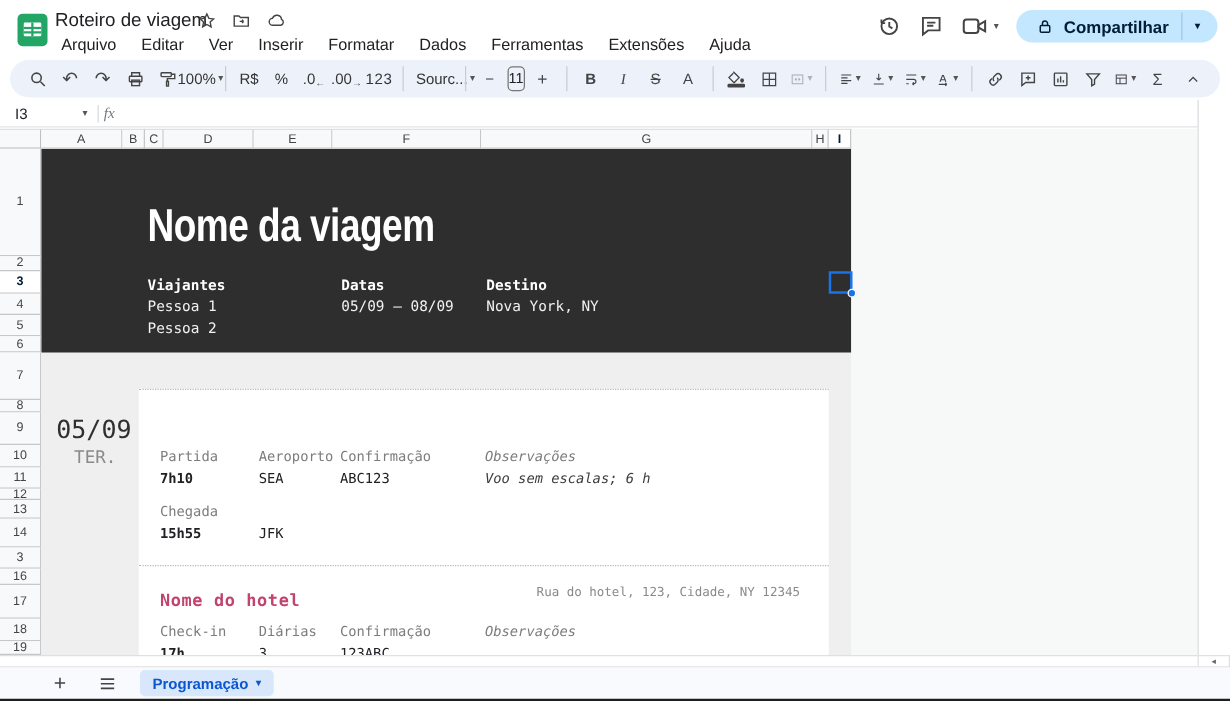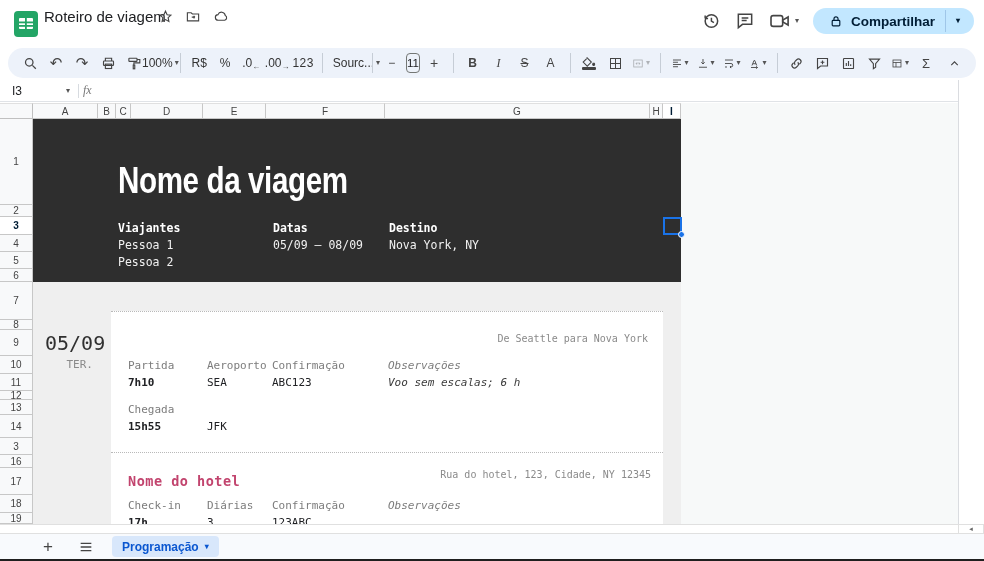--- a/index.html
+++ b/index.html
@@ -63,21 +63,21 @@
                 transform:scaleX(.80); transform-origin:left top; white-space:nowrap; }
   .hlabel { color:#fff; font-size:11.5px; font-weight:700; }
   .hval { color:#f1f1f1; font-size:11.5px; }
   .sec-title { color:var(--red); font-size:13.5px; font-weight:700; letter-spacing:.5px; }
   .note-r { color:#8a8a8a; font-size:10px; text-align:right; }
   .clabel { color:#7c7c7c; font-size:11px; }
   .cval { color:#202124; font-size:11px; }
   .bold { font-weight:700; }
   .ital { font-style:italic; }
   .daydate { color:#2f2f2f; font-size:20px; font-weight:400; }
-  .dayname { color:#8a8a8a; font-size:11px; }
+  .dayname { color:#8a8a8a; font-size:14px; }
 
   
   .selcell { left:663px; top:217px; width:19px; height:18px; border:2px solid var(--accent); }
   .fillhandle { left:678px; top:231px; width:7px; height:7px; border-radius:50%; background:var(--accent); border:1.5px solid #fff; }
 
   
   .hscroll { left:0; top:524px; width:958px; height:10px; background:#fff; border-top:1px solid #e0e0e0; border-bottom:1px solid #e0e0e0; }
   .panelbtn { left:958px; top:524px; width:26px; height:10px; background:#fff; border:1px solid #e0e0e0;
               display:flex; align-items:center; justify-content:center; font-size:7px; color:#666; }
   .tabbar { left:0; top:534px; width:984px; height:25px; background:#f8fafd; display:flex; align-items:center; }
@@ -114,20 +114,31 @@
           <path d="M3 6h6l2 2h10v11H3z"></path>
           <path d="M10 13h5m0 0l-2-2m2 2l-2 2"></path>
         </svg>
     </span>
     <span class="ico">
       <svg width="17" height="15" viewBox="0 0 24 24" fill="none" stroke="#444" stroke-width="1.8">
           <path d="M7 18a4.5 4.5 0 01-.6-9A6 6 0 0118 10.5 4 4 0 0117 18z"></path>
         </svg>
     </span>
   </div>
+  <nav class="abs menu-bar">
+      <span class="menu-item">Arquivo</span>
+      <span class="menu-item">Editar</span>
+      <span class="menu-item">Ver</span>
+      <span class="menu-item">Inserir</span>
+      <span class="menu-item">Formatar</span>
+      <span class="menu-item">Dados</span>
+      <span class="menu-item">Ferramentas</span>
+      <span class="menu-item">Extensões</span>
+      <span class="menu-item">Ajuda</span>
+    </nav>
 
   <div class="abs top-right">
     <span class="ico">
       <svg width="20" height="20" viewBox="0 0 24 24" fill="none" stroke="#444" stroke-width="1.8">
           <circle cx="12.5" cy="12" r="7.5"></circle>
           <path d="M12.5 8v4.2l3 1.8"></path>
           <path d="M5 9V5.5M5 9h3.5"></path>
         </svg>
     </span>
     <span class="ico">
@@ -352,35 +363,34 @@
     <div class="abs mono hval" style="left:240px; top:119px;">05/09 – 08/09</div>
     <div class="abs mono hlabel" style="left:356px; top:102px;">Destino</div>
     <div class="abs mono hval" style="left:356px; top:119px;">Nova York, NY</div>
 
     <div class="abs mono daydate" style="left:12px; top:212px; width:60px; text-align:right;">05/09</div>
     <div class="abs mono dayname" style="left:12px; top:239px; width:48px; text-align:right;">TER.</div>
 
     <div class="abs card" style="left:78px; top:192px; height:213px;"></div>
     <div class="abs dotsep" style="left:78px; top:333px;"></div>
 
-    <div class="abs mono note-r" style="left:315px; top:214px; width:300px;">De Seattle para Nova York</div>
     <div class="abs mono clabel" style="left:95px; top:240px;">Partida</div>
     <div class="abs mono clabel" style="left:174px; top:240px;">Aeroporto</div>
     <div class="abs mono clabel" style="left:239px; top:240px;">Confirmação</div>
     <div class="abs mono clabel ital" style="left:355px; top:240px;">Observações</div>
     <div class="abs mono cval bold" style="left:95px; top:257px;">7h10</div>
     <div class="abs mono cval" style="left:174px; top:257px;">SEA</div>
     <div class="abs mono cval" style="left:239px; top:257px;">ABC123</div>
     <div class="abs mono cval ital" style="left:355px; top:257px; color:#3c3c3c;">Voo sem escalas; 6 h</div>
     <div class="abs mono clabel" style="left:95px; top:284px;">Chegada</div>
     <div class="abs mono cval bold" style="left:95px; top:301px;">15h55</div>
     <div class="abs mono cval" style="left:174px; top:301px;text-align:right;">JFK</div>
 
     <div class="abs mono sec-title" style="left: 95px; top: 354px; color: rgb(194, 68, 110);">Nome do hotel</div>
-    <div class="abs mono note-r" style="left:318px; top:350px; width:300px;">Rua do hotel, 123, Cidade, NY 12345</div>
+    <div class="abs mono note-r" style="left:307px; top:350px; width:300px;">Rua do hotel, 123, Cidade, NY 12345</div>
     <div class="abs mono clabel" style="left:95px; top:380px;">Check-in</div>
     <div class="abs mono clabel" style="left:174px; top:380px;">Diárias</div>
     <div class="abs mono clabel" style="left:239px; top:380px;">Confirmação</div>
     <div class="abs mono clabel ital" style="left:355px; top:380px;">Observações</div>
     <div class="abs mono cval bold" style="left:95px; top:397px;">17h</div>
     <div class="abs mono cval" style="left:174px; top:397px;">3</div>
     <div class="abs mono cval" style="left:239px; top:397px;">123ABC</div>
   </div>
 
   <div class="abs selcell" style="--accent: #1a73e8; border-color: rgb(26, 115, 232);"></div>

